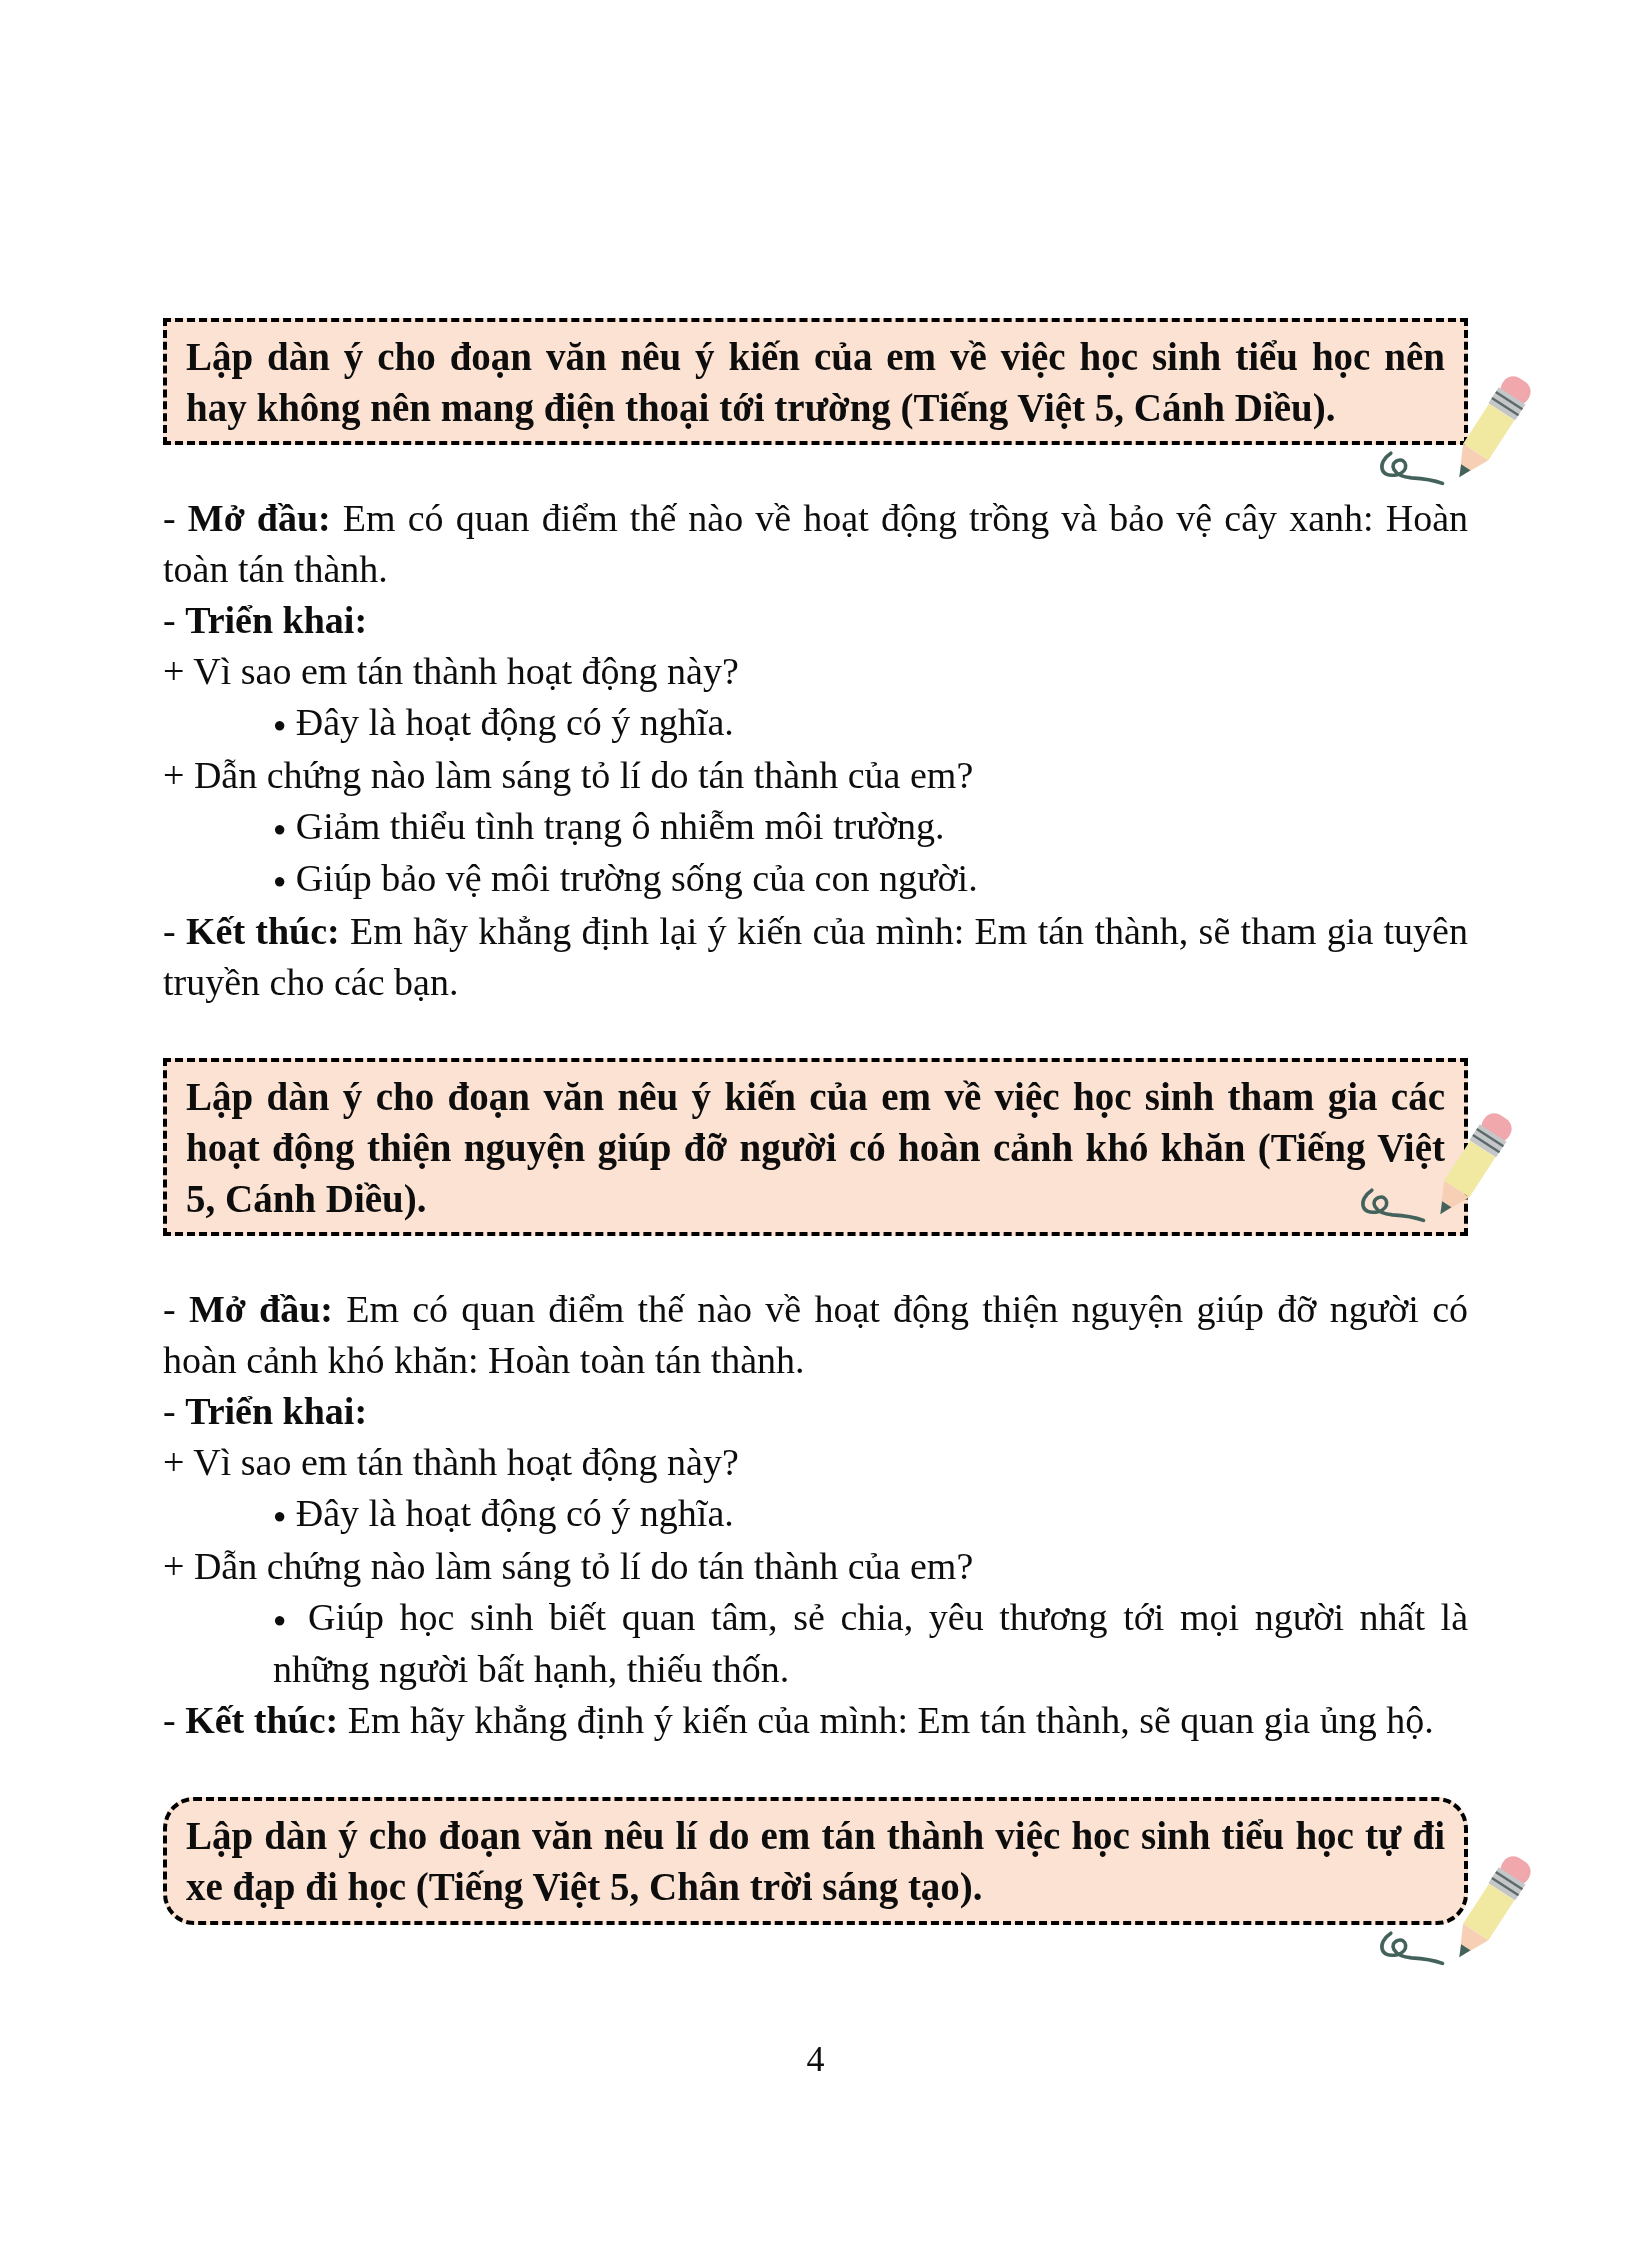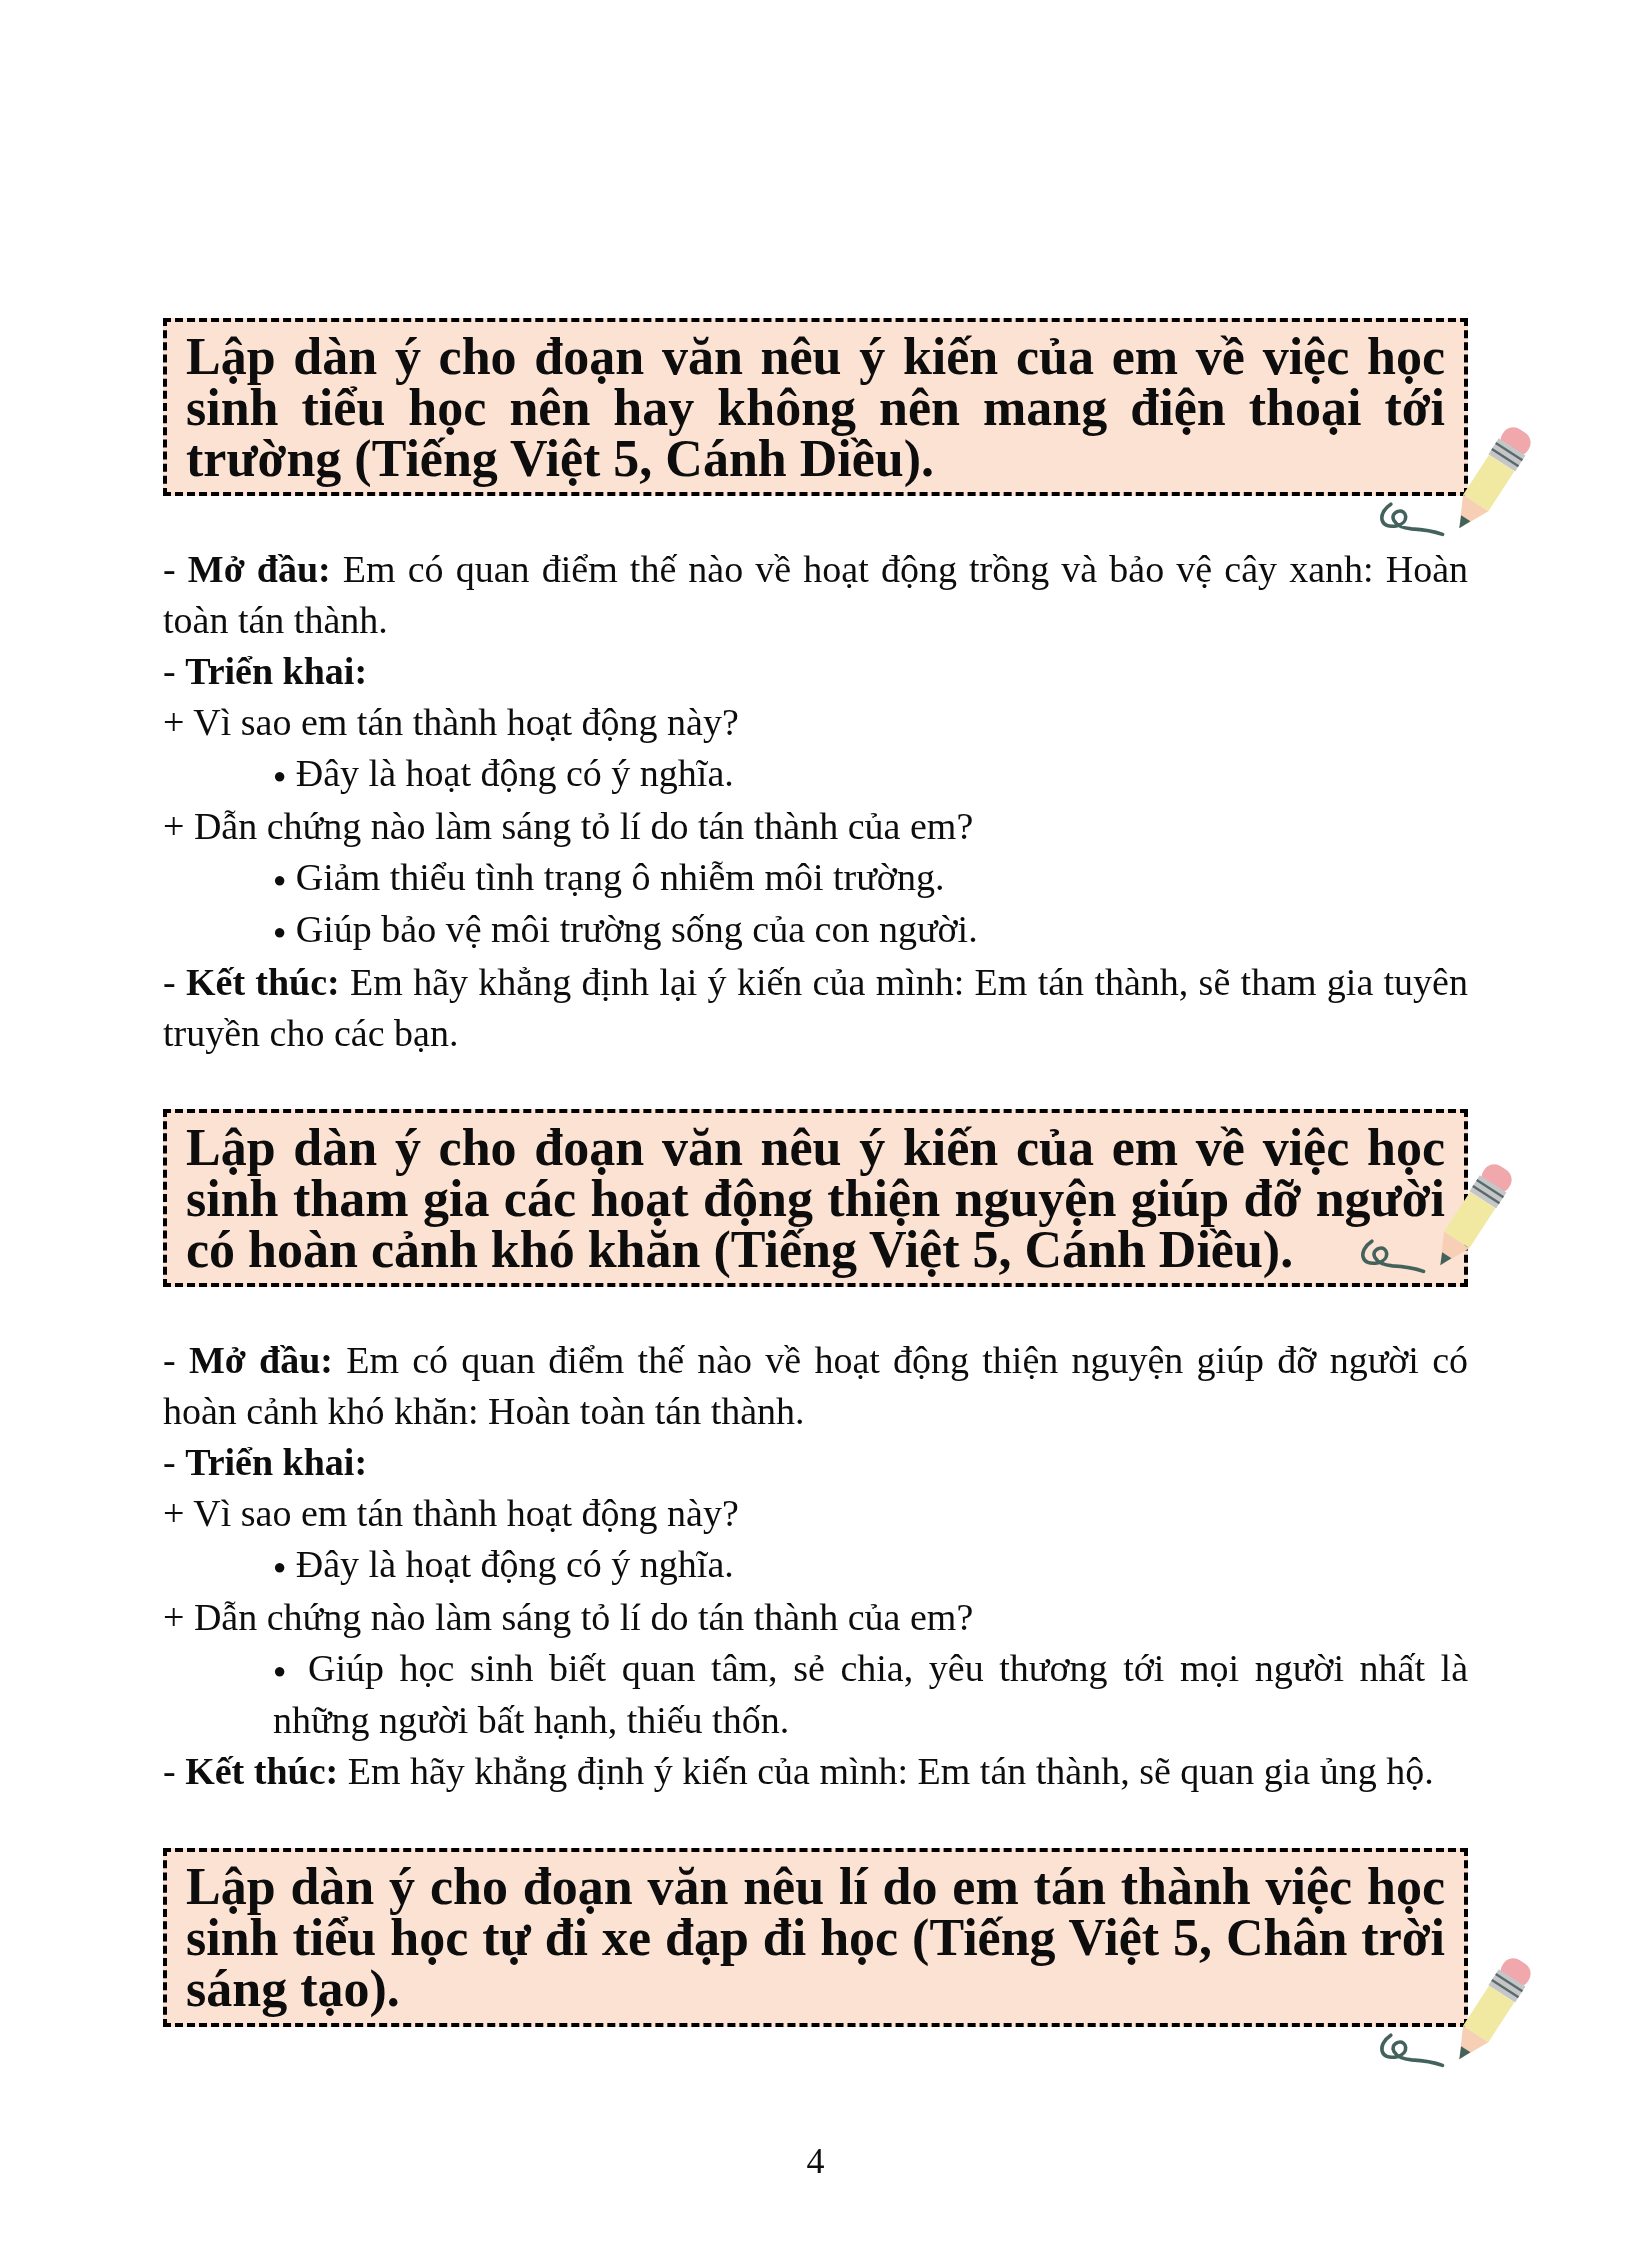--- a/index.html
+++ b/index.html
@@ -9,28 +9,28 @@
     color:#0d0d0d;
   }
   .page { position:relative; width:1629px; height:2261px; overflow:hidden; }
   .content { position:absolute; left:163px; top:0; width:1305px; }
 
   .box {
     box-sizing:border-box;
     border:4.3px dashed var(--box_border,#000);
     background:var(--box_bg,#fbe2d3);
     padding:8.6px 19px;
-    font-size:52px; font-weight:bold;
+    font-size:39px; font-weight:bold;
     line-height:51px;
     text-align:justify;
     position:relative;
   }
   .box-1 { margin-top:318px; }
   .box-2 { margin-top:50px; }
-  .box-3 { margin-top:51px; }
+  .box-3 { margin-top:51px;border-radius:31px; }
 
   .body-sec { font-size:38px; line-height:51px; text-align:justify; margin-top:48px; }
   .para { margin:0; }
   .bullet-para { padding-left:110px; }
   .lbl { font-weight:bold; }
   .bullet { font-size:22px; vertical-align:3.4px; }
 
   .page-num { margin-top:113px; text-align:center; font-size:36px; }
 
   

